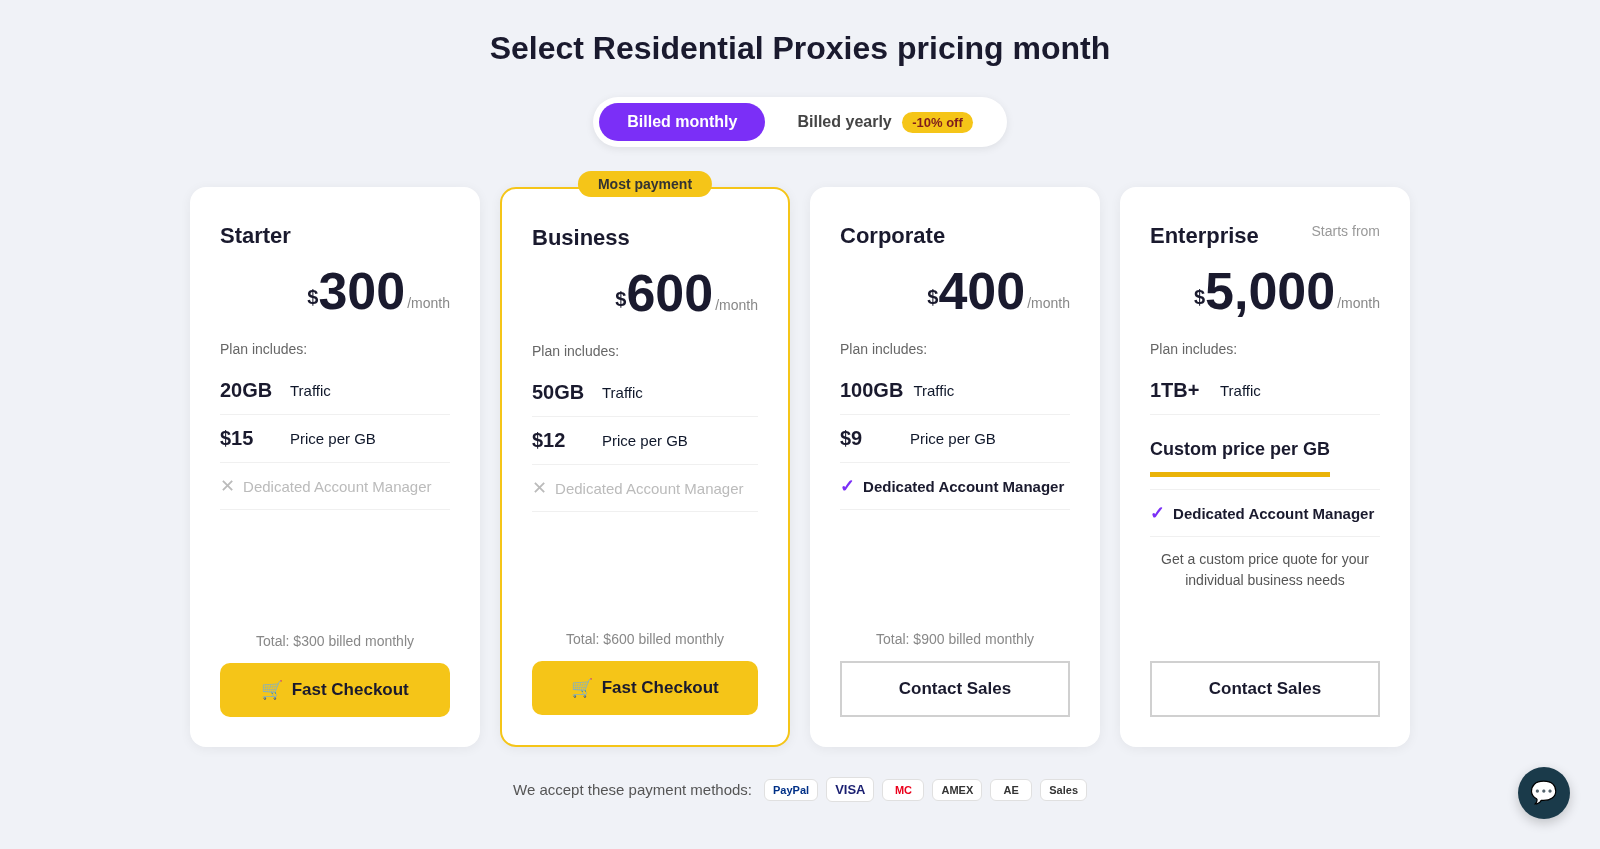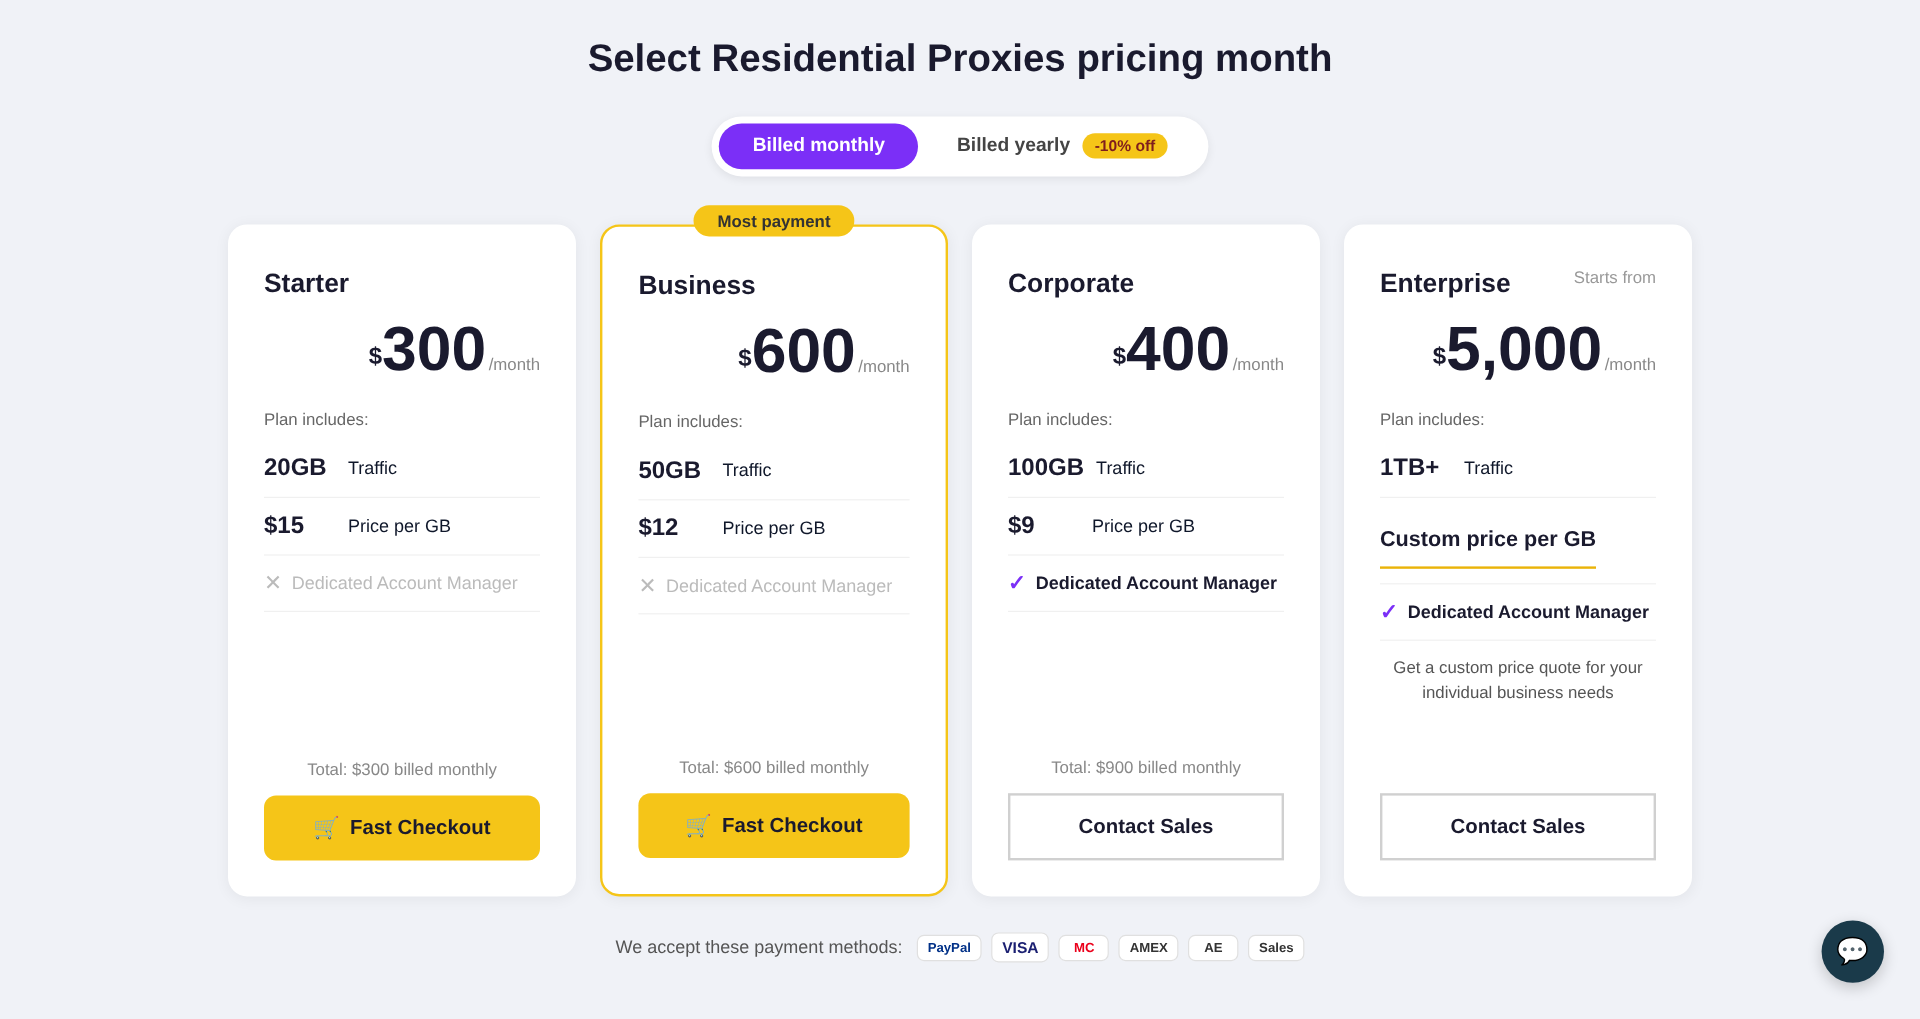--- a/index.html
+++ b/index.html
@@ -211,21 +211,21 @@
       width: 100%;
       font-size: 17px;
       font-weight: 600;
       cursor: pointer;
     }
     .custom-price-label {
       font-size: 18px;
       font-weight: 700;
       color: #1a1a2e;
       padding: 12px 0;
-      border-bottom: 2px solid #eab308;
+      border-bottom: 5px solid #eab308;
     }
     .enterprise-desc {
       font-size: 14px;
       color: #555;
       text-align: center;
       line-height: 1.5;
       margin-top: 12px;
       margin-bottom: 12px;
     }
     .payment-footer {

